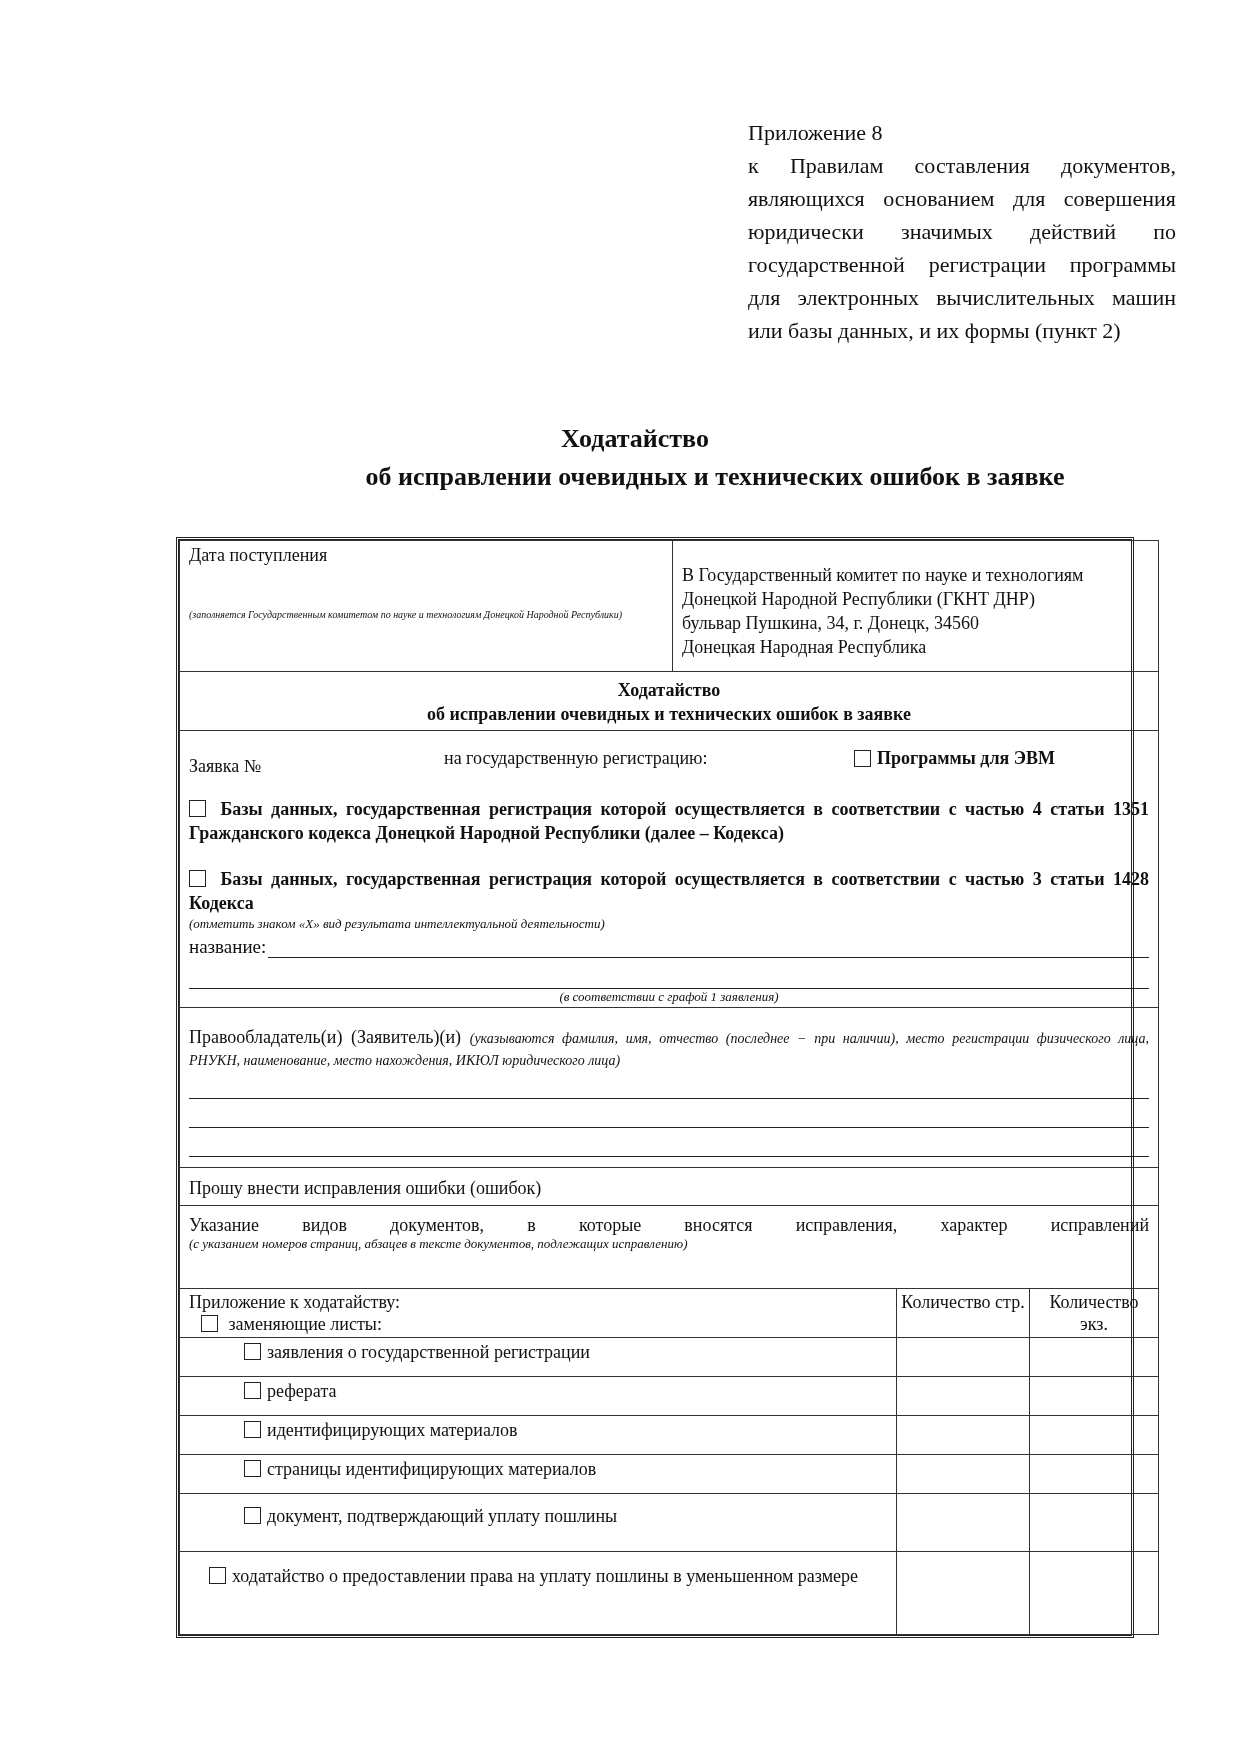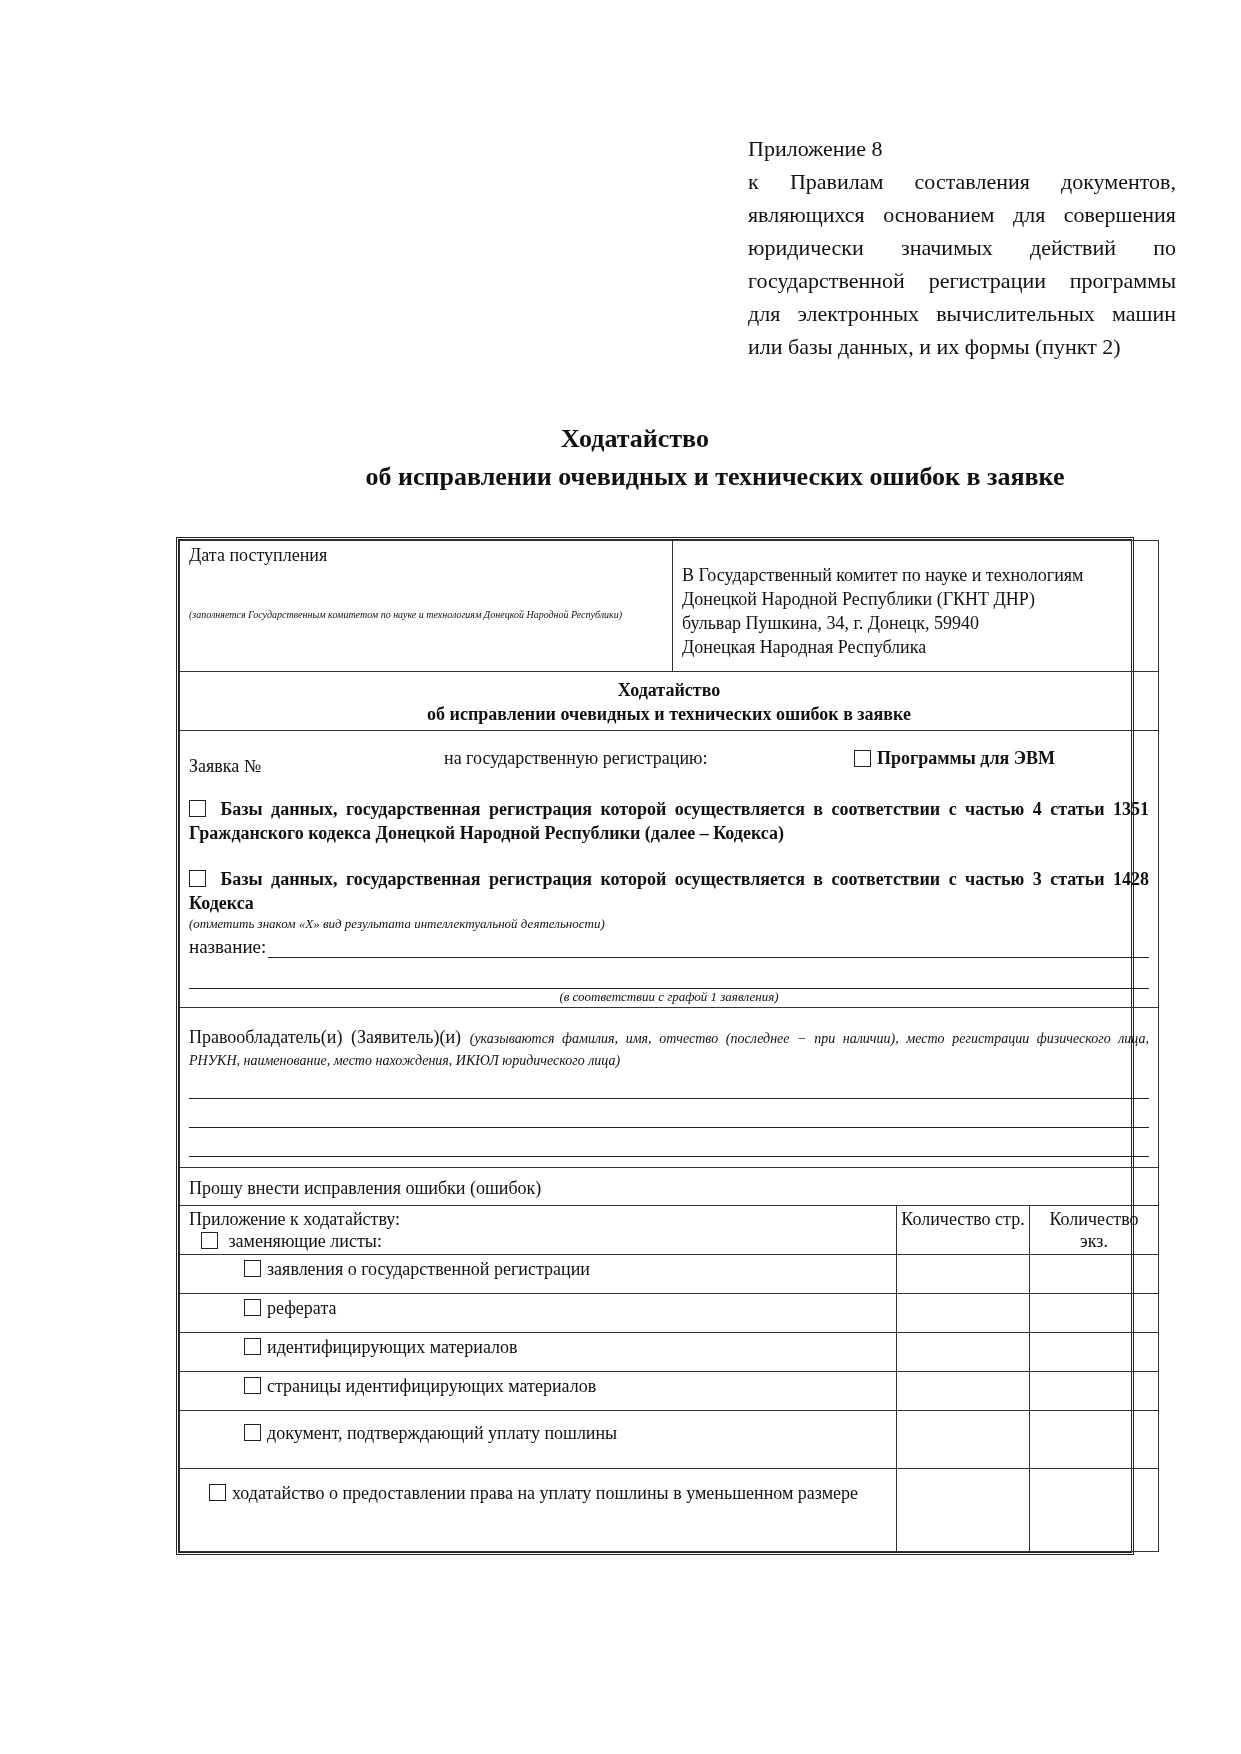--- a/index.html
+++ b/index.html
@@ -2,21 +2,21 @@
 <html><head>
 <meta charset="utf-8">
 <style>
   html, body { margin: 0; padding: 0; background: #ffffff; }
   body {
     width: 1241px; height: 1754px; position: relative; overflow: hidden;
     font-family: "Liberation Serif", "DejaVu Serif", serif; color: #111;
   }
   .appendix {
     position: absolute; left: 748px; top: 116px; width: 428px;
-    font-size: 22px; line-height: 33px; margin-top: 16px;
+    font-size: 22px; line-height: 33px;
   }
   .appendix .l1 { display: block; text-align: left; }
   .appendix .rest { display: block; text-align: justify; text-align-last: left; }
   .title {
     position: absolute; left: 170px; top: 420px; width: 1000px;
     text-align: center; font-weight: bold; font-size: 26px; line-height: 38px;
   }
   .title .t1 { display: block; padding-left: 0; margin-left: -70px; }
   .title .t2 { display: block; padding-left: 90px; }
 
@@ -86,21 +86,21 @@
     <tbody>
         <tr class="f-top">
       <td>
         <span class="date-label">Дата поступления</span>
         <span class="date-note">(заполняется Государственным комитетом по науке и технологиям Донецкой Народной Республики)</span>
       </td>
       <td colspan="3">
         <span class="addr">
           <span>В Государственный комитет по науке и технологиям</span><br>
           <span>Донецкой Народной Республики (ГКНТ ДНР)</span><br>
-          <span>бульвар Пушкина, 34, г. Донецк, 59940</span><br>
+          <span>бульвар Пушкина, 34, г. Донецк, 34560</span><br>
           <span>Донецкая Народная Республика</span>
         </span>
       </td>
     </tr>
 
     <tr>
       <td colspan="4" class="sub-title">
         <span>Ходатайство</span><br>
         <span>об исправлении очевидных и технических ошибок в заявке</span>
       </td>
@@ -148,20 +148,27 @@
           <div class="blank-line"></div>
           <div class="blank-line"></div>
         </div>
       </td>
     </tr>
 
     <tr>
       <td colspan="4" class="ask">Прошу внести исправления ошибки (ошибок)</td>
     </tr>
 
+    <tr>
+      <td colspan="4" class="spec-cell">
+        <div class="spec">Указание видов документов, в которые вносятся исправления, характер исправлений</div>
+        <div class="spec-note">(с указанием номеров страниц, абзацев в тексте документов, подлежащих исправлению)</div>
+        <div></div>
+      </td>
+    </tr>
 
     <tr class="att-head">
       <td colspan="2" style="padding-top:2px">
         <div>Приложение к ходатайству:</div>
         <div style="padding-left:12px">
           <span class="cb"></span>
           <span>заменяющие листы:</span>
         </div>
       </td>
       <td class="qty">Количество стр.</td>

